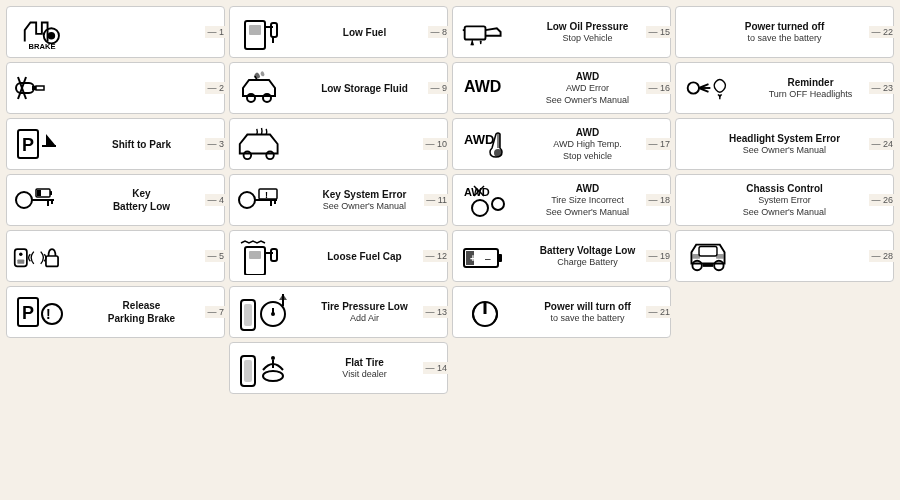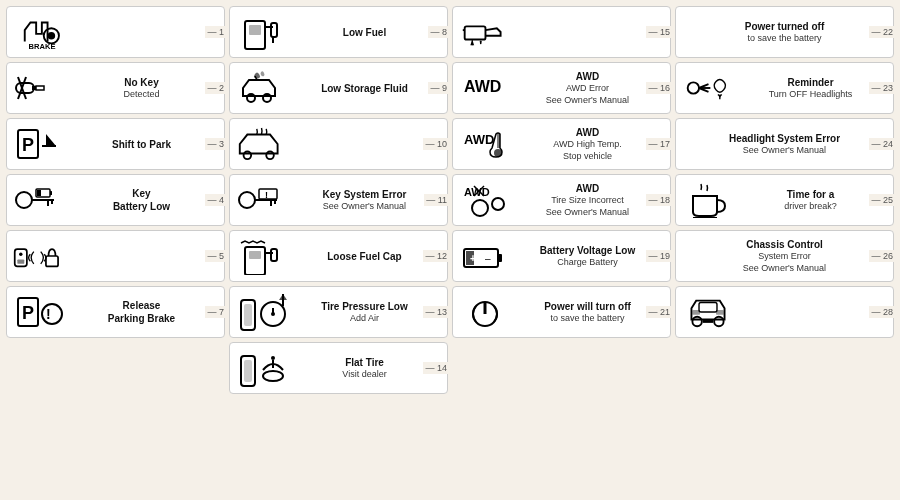--- a/index.html
+++ b/index.html
@@ -91,21 +91,20 @@
       <div class="card-icon">
         <svg viewBox="0 0 50 30" width="50" height="32">
           <rect x="2" y="10" width="18" height="10" rx="5" stroke="#000" stroke-width="2" fill="none"></rect>
           <rect x="18" y="13" width="4" height="4" rx="0" fill="#000"></rect>
           <rect x="22" y="13" width="8" height="4" rx="0" fill="none" stroke="#000" stroke-width="1.5"></rect>
 
           <line x1="4" y1="4" x2="12" y2="26" stroke="#000" stroke-width="2"></line>
           <line x1="12" y1="4" x2="4" y2="26" stroke="#000" stroke-width="2"></line>
         </svg>
       </div>
-      <div class="card-text">No Key<br><small>Detected</small></div>
       <div class="card-number">— 2</div>
     </div>
 
     <div class="card">
       <div class="card-icon">
         <svg viewBox="0 0 50 36" width="50" height="36">
           <rect x="4" y="4" width="20" height="28" rx="2" stroke="#000" stroke-width="2" fill="none"></rect>
           <text x="8" y="25" font-size="18" font-weight="bold" fill="#000">P</text>
           <polygon points="32,8 42,20 32,20" fill="#000"></polygon>
           <line x1="28" y1="20" x2="42" y2="20" stroke="#000" stroke-width="2"></line>
@@ -296,20 +295,21 @@
 
           <rect x="6" y="12" width="22" height="14" rx="2" stroke="#000" stroke-width="2" fill="none"></rect>
           <path d="M28,16 L40,14 L44,18 L44,22 L28,22" stroke="#000" stroke-width="2" fill="none"></path>
           <line x1="4" y1="16" x2="6" y2="16" stroke="#000" stroke-width="2"></line>
           <path d="M14,26 L12,32 L16,32 Z" fill="#000"></path>
           <line x1="14" y1="26" x2="14" y2="32" stroke="#000" stroke-width="1"></line>
 
           <path d="M22,28 Q23,26 24,28 Q24,31 23,31 Q22,31 22,28Z" fill="#000"></path>
         </svg>
       </div>
+      <div class="card-text">Low Oil Pressure<br><small>Stop Vehicle</small></div>
       <div class="card-number">— 15</div>
     </div>
 
     <div class="card">
       <div class="card-icon">
         <svg viewBox="0 0 50 36" width="50" height="36">
           <text x="4" y="22" font-size="16" font-weight="bold" fill="#000">AWD</text>
         </svg>
       </div>
       <div class="card-text">AWD<br><small>AWD Error<br>See Owner's Manual</small></div>
@@ -402,35 +402,20 @@
       </div>
       <div class="card-text">Reminder<br><small>Turn OFF Headlights</small></div>
       <div class="card-number">— 23</div>
     </div>
 
     <div class="card">
       <div class="card-text">Headlight System Error<br><small>See Owner's Manual</small></div>
       <div class="card-number">— 24</div>
     </div>
 
-    <div class="card">
-      <div class="card-icon">
-        <svg viewBox="0 0 50 36" width="50" height="36">
-
-          <path d="M10,14 L10,30 Q10,34 16,34 L28,34 Q34,34 34,30 L34,14 Z" stroke="#000" stroke-width="2" fill="none"></path>
-          <path d="M34,18 Q42,18 42,24 Q42,30 34,30" stroke="#000" stroke-width="2" fill="none"></path>
-          <line x1="10" y1="36" x2="34" y2="36" stroke="#000" stroke-width="2"></line>
-
-          <path d="M18,8 Q19,5 18,2" stroke="#000" stroke-width="1.5" fill="none"></path>
-          <path d="M24,9 Q25,6 24,3" stroke="#000" stroke-width="1.5" fill="none"></path>
-        </svg>
-      </div>
-      <div class="card-text">Time for a<br><small>driver break?</small></div>
-      <div class="card-number">— 25</div>
-    </div>
 
     <div class="card">
       <div class="card-text">Chassis Control<br><small>System Error<br>See Owner's Manual</small></div>
       <div class="card-number">— 26</div>
     </div>
 
 
     <div class="card">
       <div class="card-icon">
         <svg viewBox="0 0 55 40" width="55" height="40">

